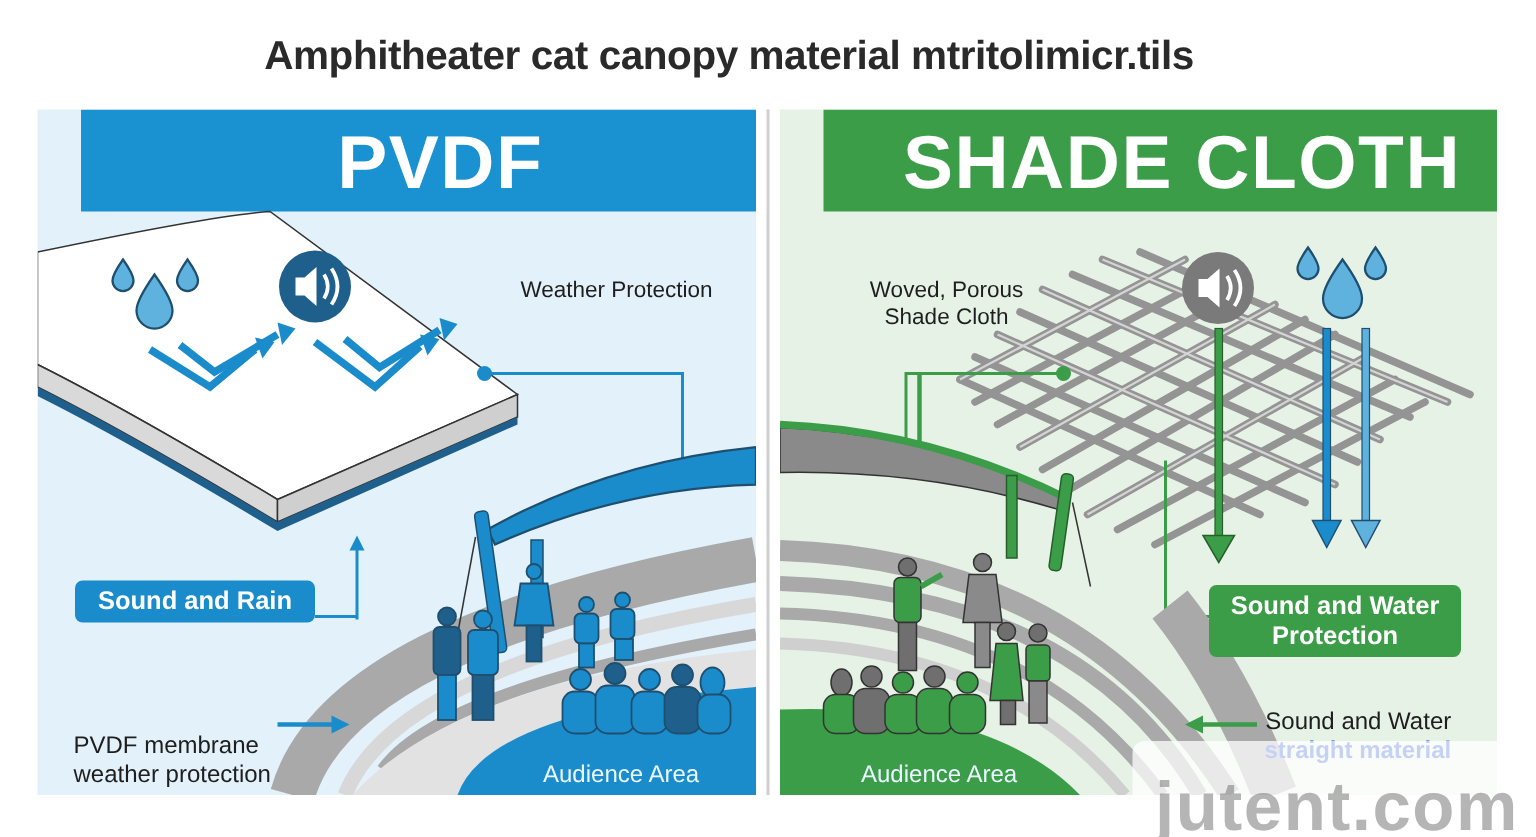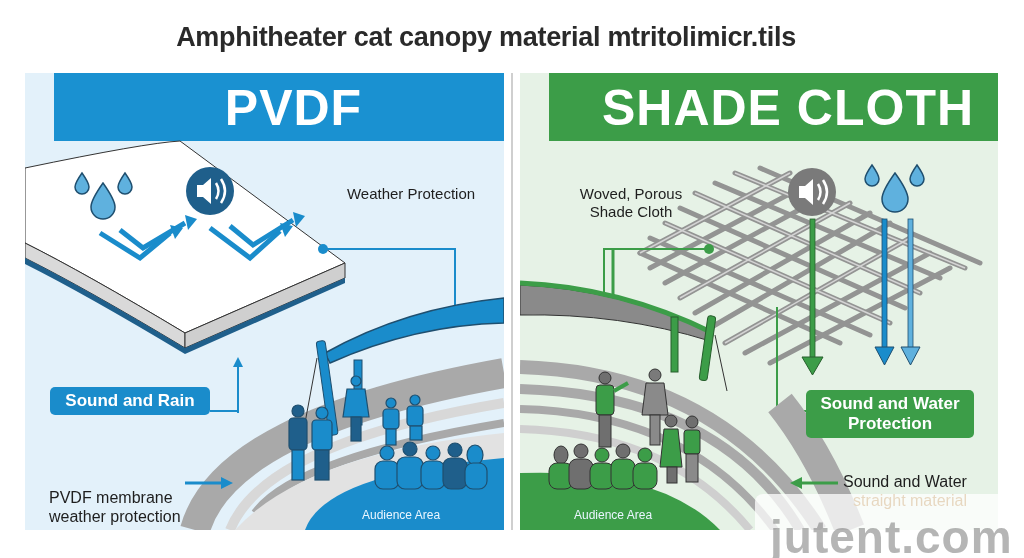--- a/index.html
+++ b/index.html
@@ -23,21 +23,21 @@
   .right .banner { background: #3c9d48; }
   svg.art { position: absolute; left: 0; top: 0; }
   .lbl { position: absolute; font-size: 15px; color: #1e1e1e; line-height: 18px; text-align: center; }
   .callout {
     position: absolute; color: #fff; font-weight: bold; font-size: 17px; line-height: 20px;
     text-align: center; border-radius: 5px; padding: 4px 8px;
   }
   .callout.blue { background: #1a8ccb; }
   .callout.green { background: #3c9d48; }
   .side-lbl { position: absolute; font-size: 16px; line-height: 19px; color: #1e1e1e; }
-  .area-lbl { position: absolute; font-size: 12px; color: #eaf6ff; }
+  .area-lbl { position: absolute; font-size: 16px; color: #eaf6ff; }
   .watermark {
     position: absolute; left: 770px; top: 510px; font-size: 46px; font-weight: bold;
     color: rgba(120,120,120,0.55); letter-spacing: 1px;
   }
   .wm-bg { position: absolute; left: 755px; top: 494px; width: 269px; height: 64px; background: rgba(255,255,255,0.75); border-radius: 8px 0 0 0; }
 </style>
 </head>
 <body>
 
 <div class="title">Amphitheater cat canopy material mtritolimicr.tils</div>
@@ -270,20 +270,20 @@
     <div>Shade Cloth</div>
   </div>
 
   <div class="callout green" style="left:286px; top:317px; width:168px;">
     <div>Sound and Water</div>
     <div>Protection</div>
   </div>
 
   <div class="side-lbl" style="left:323px; top:399px; text-align:right;">
     <div>Sound and Water</div>
-    <div style="color:#a16207;">straight material</div>
+    <div style="color:#1d4ed8;font-weight:bold;">straight material</div>
   </div>
 
   <div class="area-lbl" style="left:54px; top:435px;">Audience Area</div>
 </div>
 
 <div class="wm-bg"></div>
 <div class="watermark">jutent.com</div>
 
 </body></html>

